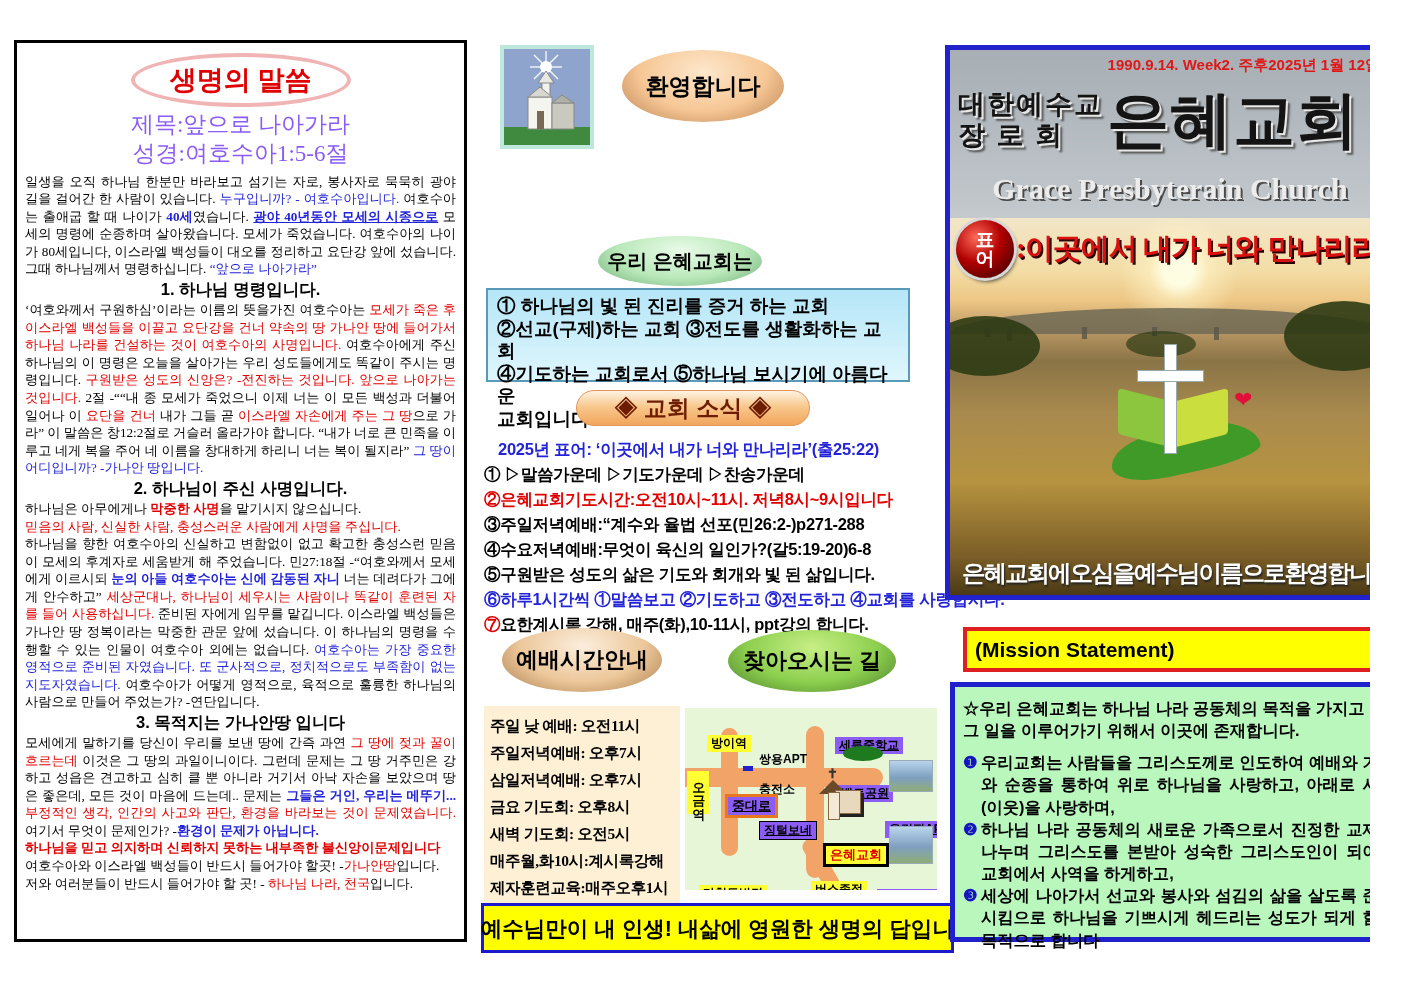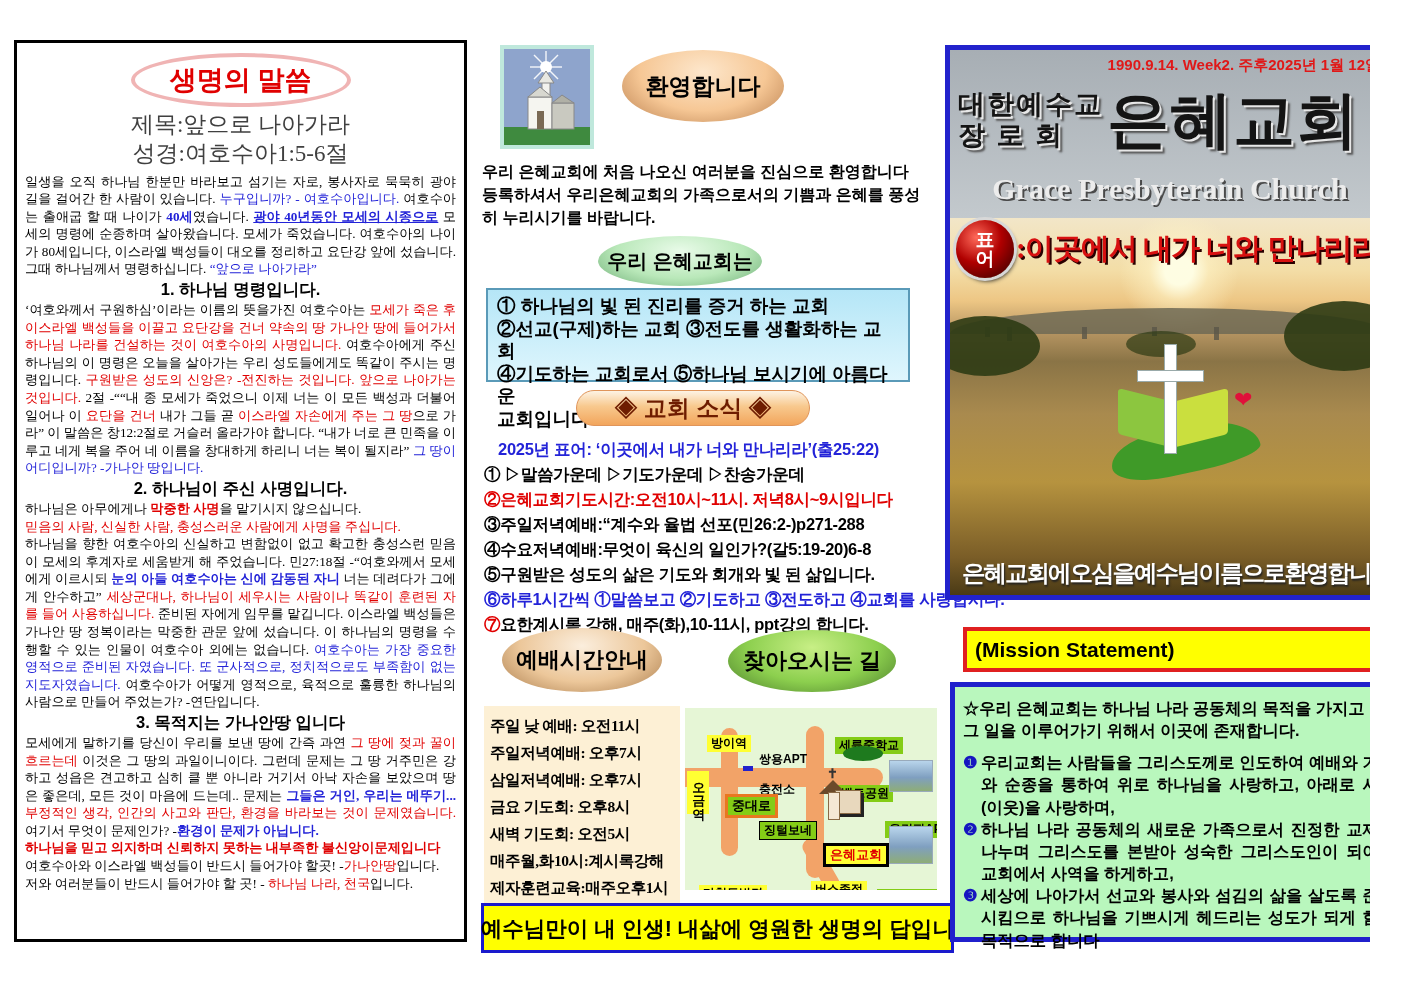--- a/index.html
+++ b/index.html
@@ -12,21 +12,21 @@
   .rb{color:#e00000;font-weight:bold;}
   .b{color:#2323d8;}
   .bb{color:#2323d8;font-weight:bold;margin-top:8px;}
   .bu{color:#2323d8;font-weight:bold;text-decoration:underline;}
   
   #left-panel{position:absolute;left:14px;top:40px;width:431px;height:884px;border:3px solid #000;
               padding:8px 8px 4px 8px;overflow:hidden;font-family:"Liberation Serif",serif;}
   .badge{display:flex;align-items:center;justify-content:center;text-align:center;}
   #sermon-badge{margin:2px auto 4px auto;width:212px;height:46px;border-radius:50%;
                 border:4px solid #f0b4b4;background:#fff;color:#e00000;font-weight:bold;font-size:27px;}
-  .sermon-sub{text-align:center;font-size:23px;line-height:1.25;color:#404040;}
+  .sermon-sub{text-align:center;font-size:23px;line-height:1.25;color:#8b5cf6;}
   #sermon-body{margin-top:4px;font-size:13.2px;line-height:1.33;text-align:justify;}
   #sermon-body .blk{min-height:1em;}
   #sermon-body .h{font-family:"Liberation Sans",sans-serif;text-align:center;font-size:16.5px;
                   font-weight:bold;line-height:1.3;margin:1px 0;}
   
   .ellipse{position:absolute;border-radius:50%;display:flex;align-items:center;justify-content:center;
            font-weight:bold;color:#000;text-align:right;}
   #church-clipart{position:absolute;left:500px;top:45px;width:86px;height:96px;border:4px solid #bfe8dc;
                   background:#fff;}
   #welcome-badge{left:622px;top:50px;width:162px;height:72px;font-size:23px;
@@ -53,21 +53,21 @@
      background:radial-gradient(ellipse at 50% 28%,#c8ef86 0%,#8ccf4e 55%,#4c7e2c 100%);}
   
   #map{position:absolute;left:685px;top:708px;width:252px;height:182px;background:#e6f6d6;overflow:hidden;}
   .road{position:absolute;background:#f2a368;border-radius:10px;}
   #road-v1{left:36px;top:20px;width:17px;height:128px;}
   #road-v2{left:121px;top:18px;width:18px;height:152px;}
   #road-h1{left:-8px;top:60px;width:206px;height:19px;}
   #road-diag{left:128px;top:128px;width:16px;height:58px;transform:rotate(-30deg);}
   .maplab{position:absolute;font-weight:bold;font-size:12px;line-height:1.1;padding:2px 4px;white-space:nowrap;margin-top:21px;}
   .yellow{background:#ffff33;}
-  .white{background:#84cc16;}
+  .white{background:#8b5cf6;text-decoration:underline;}
   #map-label-ogeum{writing-mode:vertical-rl;text-orientation:upright;left:2px;top:42px;font-size:13px;}
   #map-label-jungdaero{border:3px solid #e87820;font-size:13px;}
   #map-label-church{border:3px solid #000;color:#e00000;font-size:13px;}
   #park-ellipse{position:absolute;left:158px;top:38px;width:40px;height:15px;border-radius:50%;background:#1e7a1e;}
   .apt-image{position:absolute;width:44px;height:32px;
      background:linear-gradient(180deg,#bcd8ee 0%,#7f9fc0 55%,#8fae72 100%);box-shadow:inset 0 0 0 1px #9ab;}
   #church-building{position:absolute;left:128px;top:58px;width:48px;height:52px;}
   #cb-roof{position:absolute;left:6px;top:14px;width:0;height:0;border-left:14px solid transparent;
      border-right:14px solid transparent;border-bottom:14px solid #6b4a2a;}
   #cb-tower{position:absolute;left:15px;top:26px;width:10px;height:26px;background:#f5e8d5;border:1px solid #8a6a45;}
@@ -169,23 +169,20 @@
       <rect x="48" y="54" width="22" height="26" fill="#c9c9c0" stroke="#888"></rect>
       <polygon points="48,54 58,46 70,54" fill="#b0b0a6" stroke="#888"></polygon>
       <rect x="33" y="62" width="7" height="18" fill="#7a6a55"></rect>
     </svg>
   </div>
 
   <div id="welcome-badge" class="ellipse">
     <span>환영합니다</span>
   </div>
 
-  <div id="welcome-text">우리 은혜교회에 처음 나오신 여러분을 진심으로 환영합니다
-등록하셔서 우리은혜교회의 가족으로서의 기쁨과 은혜를 풍성
-히 누리시기를 바랍니다.</div>
 
   <div id="church-identity-badge" class="ellipse">
     <span>우리 은혜교회는</span>
   </div>
 
   <div id="church-identity-box">① 하나님의 빛 된 진리를 증거 하는 교회
 ②선교(구제)하는 교회 ③전도를 생활화하는 교회
 ④기도하는 교회로서 ⑤하나님 보시기에 아름다운
 교회입니다</div>
 

